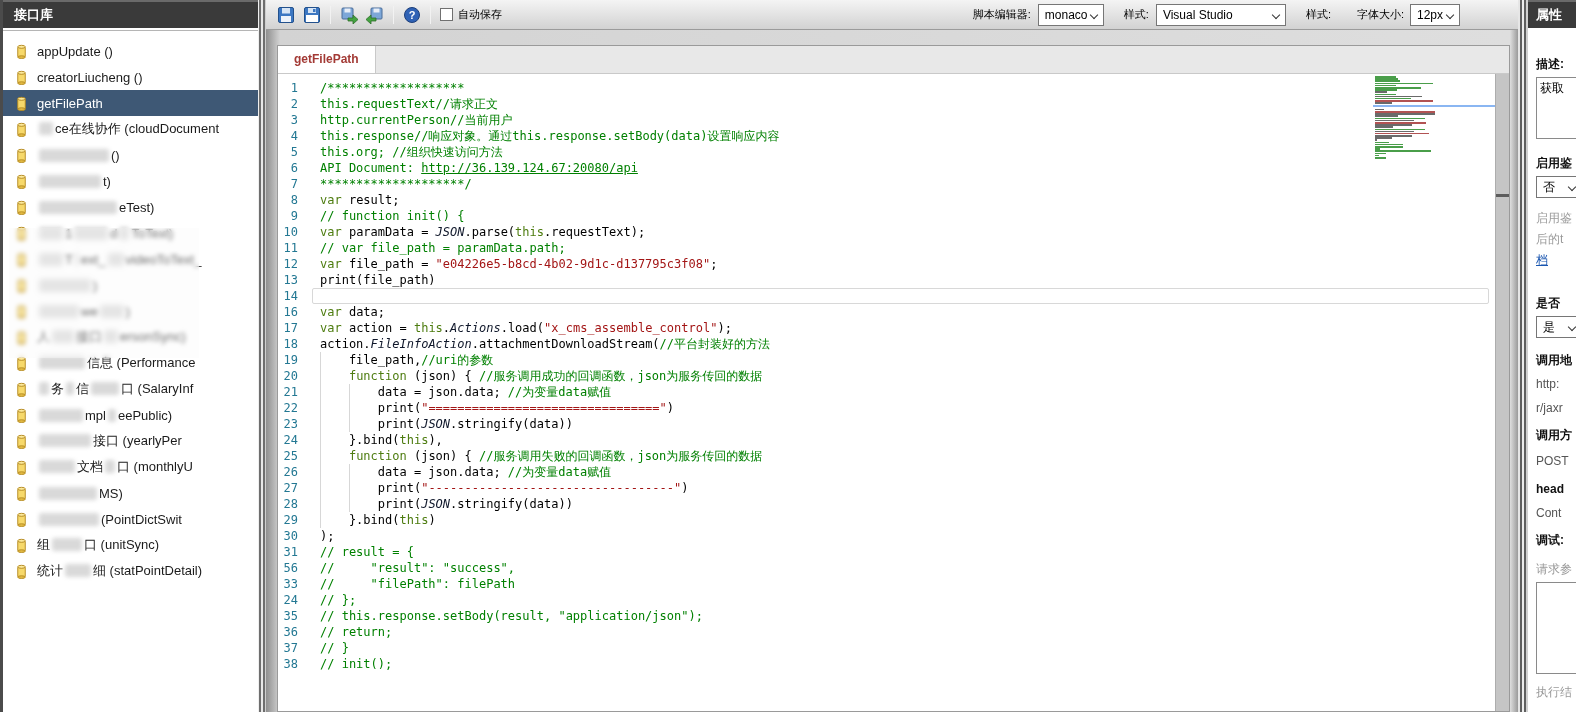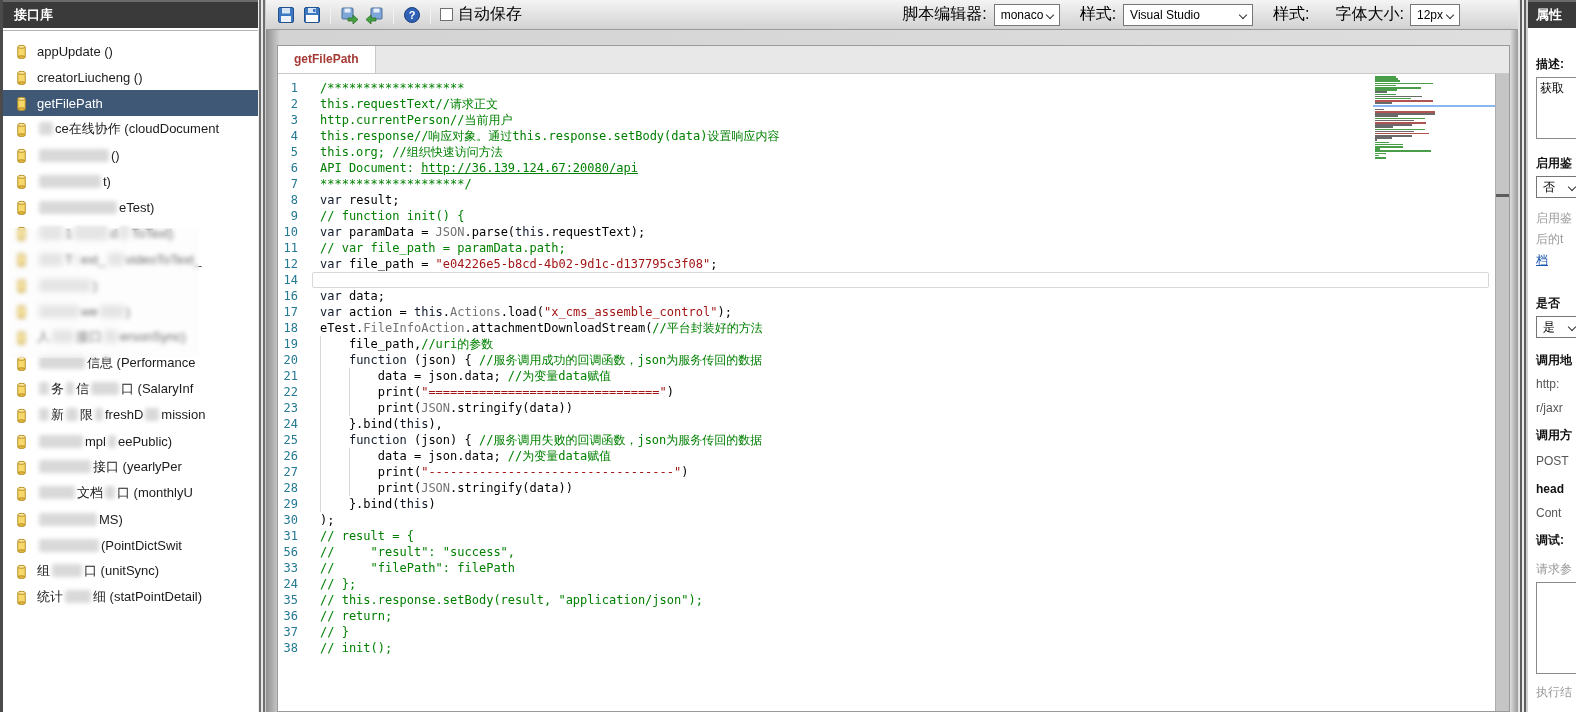--- a/index.html
+++ b/index.html
@@ -31,42 +31,42 @@
              background:linear-gradient(90deg,#e6e6e6 0 2px,#5f5f5f 2px 4px,#ececec 4px 6px,#5f5f5f 6px 8px,#d0d0d0 8px 10px); }
 
   
   #main { position:absolute; left:266px; top:0; width:1252px; height:712px;
           background:linear-gradient(90deg,#8f8f8f 0,#d3d3d3 14px,#dedede calc(100% - 8px),#9a9a9a 100%); }
   #toolbar { height:30px; display:flex; align-items:center; padding-left:7px;
              background:linear-gradient(#f4f4f4,#d2d2d2); border-bottom:1px solid #9b9b9b; }
   .tb-ic { width:18px; height:18px; margin:0 4px; cursor:pointer; }
   .tb-sep { width:1px; height:18px; background:#a8a8a8; border-right:1px solid #f2f2f2; margin:0 5px; }
   .cb { width:13px; height:13px; background:#fff; border:1px solid #707070; margin:0 5px 0 4px; }
-  .tb-label { font-size:16px; color:#000; }
+  .tb-label { font-size:11px; color:#000; }
   .tb-right { margin-left:auto; display:flex; align-items:center; padding-right:58px; }
   .tb-select { height:22px; background:#fff; border:1px solid #767676; display:flex;
                align-items:center; padding:0 20px 0 6px; font-size:12px; position:relative; cursor:pointer; }
   .tb-select .arrow, .p-select .arrow { position:absolute; right:6px; top:7px; width:6px; height:6px;
                border-right:1.5px solid #333; border-bottom:1.5px solid #333; transform:rotate(45deg); }
 
   
   #editor { position:absolute; left:11px; top:45px; width:1233px; bottom:0;
             background:#fff; border:1px solid #9a9a9a; }
   #tabbar { height:28px; background:#e8e8e8; border-bottom:1px solid #c9c9c9; display:flex; }
   .tab { background:#fff; padding:0 16px; font-size:12px; font-weight:bold; color:#a33a35;
          line-height:27px; border-right:1px solid #c9c9c9; cursor:pointer; }
   #code { position:absolute; top:28px; left:0; right:0; bottom:0; padding-top:6px; overflow:hidden;
           font-family:"DejaVu Sans Mono", monospace; font-size:12px; }
   .cl { display:flex; height:16px; line-height:16px; white-space:pre; }
   .ln { width:34px; flex:none; text-align:right; padding-right:14px; color:#237893; }
   .lc { flex:1; position:relative; padding-left:8px; margin-right:20px; overflow:hidden; }
   .lc.cur { border:1px solid #d8d8d8; border-radius:2px; line-height:14px; }
   .guide { position:absolute; top:0; bottom:0; border-left:1px solid #d7d7d7; }
-  .t-k { color:#0f172a; } .t-c { color:#008000; } .t-s { color:#a31515; }
-  .t-t { color:#737373; } .t-d { color:#000; }
+  .t-k { color:#4d7c0f; } .t-c { color:#008000; } .t-s { color:#a31515; }
+  .t-t { color:#0f172a;font-style:italic; } .t-d { color:#000; }
   .t-u { color:#008000; text-decoration:underline; }
   #minimap { position:absolute; top:30px; right:64px; width:70px; }
   .mm-line { height:1.6px; margin-bottom:0.6px; }
   #mm-rule { position:absolute; top:59px; right:14px; width:122px; height:2px; background:#8ab6f2; }
   #vscroll { position:absolute; top:28px; right:0; bottom:0; width:14px; background:#c5c5c5;
              border-left:1px solid #adadad; cursor:pointer; }
   #vthumb { position:absolute; top:120px; left:0; right:0; height:3px; background:#5c5c5c; }
 
   
   #panel { position:absolute; left:1528px; top:0; width:150px; height:712px; background:#fff; }
@@ -195,28 +195,20 @@
         </svg>
         <span class="sb-label"><span class="blur" style="width: 46px;"></span><span>信息 (Performance</span></span>
       </div>
       <div class="sb-item">
         <svg class="scroll-ic" viewBox="0 0 16 16">
           <rect x="4" y="3" width="8" height="11" rx="1" fill="#f7d96b" stroke="#b38920"></rect>
           <ellipse cx="8" cy="3" rx="4" ry="1.6" fill="#fbe89a" stroke="#b38920"></ellipse>
           <ellipse cx="8" cy="14" rx="4" ry="1.4" fill="#e6bd45" stroke="#b38920"></ellipse>
         </svg>
         <span class="sb-label"><span class="blur" style="width: 10px;"></span><span>务</span><span class="blur" style="width: 8px;"></span><span>信</span><span class="blur" style="width: 28px;"></span><span>口 (SalaryInf</span></span>
-      </div>
-      <div class="sb-item">
-        <svg class="scroll-ic" viewBox="0 0 16 16">
-          <rect x="4" y="3" width="8" height="11" rx="1" fill="#f7d96b" stroke="#b38920"></rect>
-          <ellipse cx="8" cy="3" rx="4" ry="1.6" fill="#fbe89a" stroke="#b38920"></ellipse>
-          <ellipse cx="8" cy="14" rx="4" ry="1.4" fill="#e6bd45" stroke="#b38920"></ellipse>
-        </svg>
-        <span class="sb-label"><span class="blur" style="width: 10px;"></span><span>新</span><span class="blur" style="width: 12px;"></span><span>限</span><span class="blur" style="width: 8px;"></span><span>freshD</span><span class="blur" style="width: 14px;"></span><span>mission</span></span>
       </div>
       <div class="sb-item">
         <svg class="scroll-ic" viewBox="0 0 16 16">
           <rect x="4" y="3" width="8" height="11" rx="1" fill="#f7d96b" stroke="#b38920"></rect>
           <ellipse cx="8" cy="3" rx="4" ry="1.6" fill="#fbe89a" stroke="#b38920"></ellipse>
           <ellipse cx="8" cy="14" rx="4" ry="1.4" fill="#e6bd45" stroke="#b38920"></ellipse>
         </svg>
         <span class="sb-label"><span class="blur" style="width: 44px;"></span><span>mpl</span><span class="blur" style="width: 8px;"></span><span>eePublic)</span></span>
       </div>
       <div class="sb-item">
@@ -338,24 +330,25 @@
         <div class="cl"><span class="ln">3</span><span class="lc"><span class="t-c">http.currentPerson//当前用户</span></span></div>
         <div class="cl"><span class="ln">4</span><span class="lc"><span class="t-c">this.response//响应对象。通过this.response.setBody(data)设置响应内容</span></span></div>
         <div class="cl"><span class="ln">5</span><span class="lc"><span class="t-c">this.org; //组织快速访问方法</span></span></div>
         <div class="cl"><span class="ln">6</span><span class="lc"><span class="t-c">API Document: </span><span class="t-u">http://36.139.124.67:20080/api</span></span></div>
         <div class="cl"><span class="ln">7</span><span class="lc"><span class="t-c">********************/</span></span></div>
         <div class="cl"><span class="ln">8</span><span class="lc"><span class="t-k">var</span><span class="t-d"> result;</span></span></div>
         <div class="cl"><span class="ln">9</span><span class="lc"><span class="t-c">// function init() {</span></span></div>
         <div class="cl"><span class="ln">10</span><span class="lc"><span class="t-k">var</span><span class="t-d"> paramData = </span><span class="t-t">JSON</span><span class="t-d">.parse(</span><span class="t-k">this</span><span class="t-d">.requestText);</span></span></div>
         <div class="cl"><span class="ln">11</span><span class="lc"><span class="t-c">// var file_path = paramData.path;</span></span></div>
         <div class="cl"><span class="ln">12</span><span class="lc"><span class="t-k">var</span><span class="t-d"> file_path = </span><span class="t-s">"e04226e5-b8cd-4b02-9d1c-d137795c3f08"</span><span class="t-d">;</span></span></div>
+        <div class="cl"><span class="ln">13</span><span class="lc"><span class="t-d">print(file_path)</span></span></div>
         <div class="cl"><span class="ln">14</span><span class="lc cur"></span></div>
         <div class="cl"><span class="ln">16</span><span class="lc"><span class="t-k">var</span><span class="t-d"> data;</span></span></div>
         <div class="cl"><span class="ln">17</span><span class="lc"><span class="t-k">var</span><span class="t-d"> action = </span><span class="t-k">this</span><span class="t-d">.</span><span class="t-t">Actions</span><span class="t-d">.load(</span><span class="t-s">"x_cms_assemble_control"</span><span class="t-d">);</span></span></div>
-        <div class="cl"><span class="ln">18</span><span class="lc"><span class="t-d">eTest.</span><span class="t-t">FileInfoAction</span><span class="t-d">.attachmentDownloadStream(</span><span class="t-c">//平台封装好的方法</span></span></div>
+        <div class="cl"><span class="ln">18</span><span class="lc"><span class="t-d">action.</span><span class="t-t">FileInfoAction</span><span class="t-d">.attachmentDownloadStream(</span><span class="t-c">//平台封装好的方法</span></span></div>
         <div class="cl"><span class="ln">19</span><span class="lc"><i class="guide" style="left: 8px;"></i><span class="t-d">    file_path,</span><span class="t-c">//uri的参数</span></span></div>
         <div class="cl"><span class="ln">20</span><span class="lc"><i class="guide" style="left: 8px;"></i><span class="t-d">    </span><span class="t-k">function</span><span class="t-d"> (json) { </span><span class="t-c">//服务调用成功的回调函数，json为服务传回的数据</span></span></div>
         <div class="cl"><span class="ln">21</span><span class="lc"><i class="guide" style="left: 8px;"></i><i class="guide" style="left: 36.92px;"></i><span class="t-d">        data = json.data; </span><span class="t-c">//为变量data赋值</span></span></div>
         <div class="cl"><span class="ln">22</span><span class="lc"><i class="guide" style="left: 8px;"></i><i class="guide" style="left: 36.92px;"></i><span class="t-d">        print(</span><span class="t-s">"================================"</span><span class="t-d">)</span></span></div>
         <div class="cl"><span class="ln">23</span><span class="lc"><i class="guide" style="left: 8px;"></i><i class="guide" style="left: 36.92px;"></i><span class="t-d">        print(</span><span class="t-t">JSON</span><span class="t-d">.stringify(data))</span></span></div>
         <div class="cl"><span class="ln">24</span><span class="lc"><i class="guide" style="left: 8px;"></i><span class="t-d">    }.bind(</span><span class="t-k">this</span><span class="t-d">),</span></span></div>
         <div class="cl"><span class="ln">25</span><span class="lc"><i class="guide" style="left: 8px;"></i><span class="t-d">    </span><span class="t-k">function</span><span class="t-d"> (json) { </span><span class="t-c">//服务调用失败的回调函数，json为服务传回的数据</span></span></div>
         <div class="cl"><span class="ln">26</span><span class="lc"><i class="guide" style="left: 8px;"></i><i class="guide" style="left: 36.92px;"></i><span class="t-d">        data = json.data; </span><span class="t-c">//为变量data赋值</span></span></div>
         <div class="cl"><span class="ln">27</span><span class="lc"><i class="guide" style="left: 8px;"></i><i class="guide" style="left: 36.92px;"></i><span class="t-d">        print(</span><span class="t-s">"----------------------------------"</span><span class="t-d">)</span></span></div>
         <div class="cl"><span class="ln">28</span><span class="lc"><i class="guide" style="left: 8px;"></i><i class="guide" style="left: 36.92px;"></i><span class="t-d">        print(</span><span class="t-t">JSON</span><span class="t-d">.stringify(data))</span></span></div>

